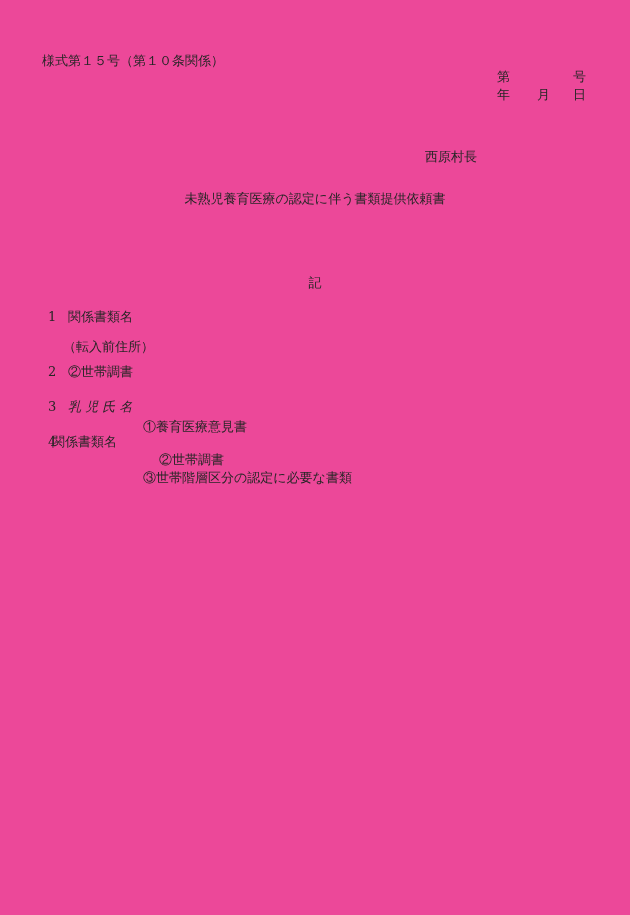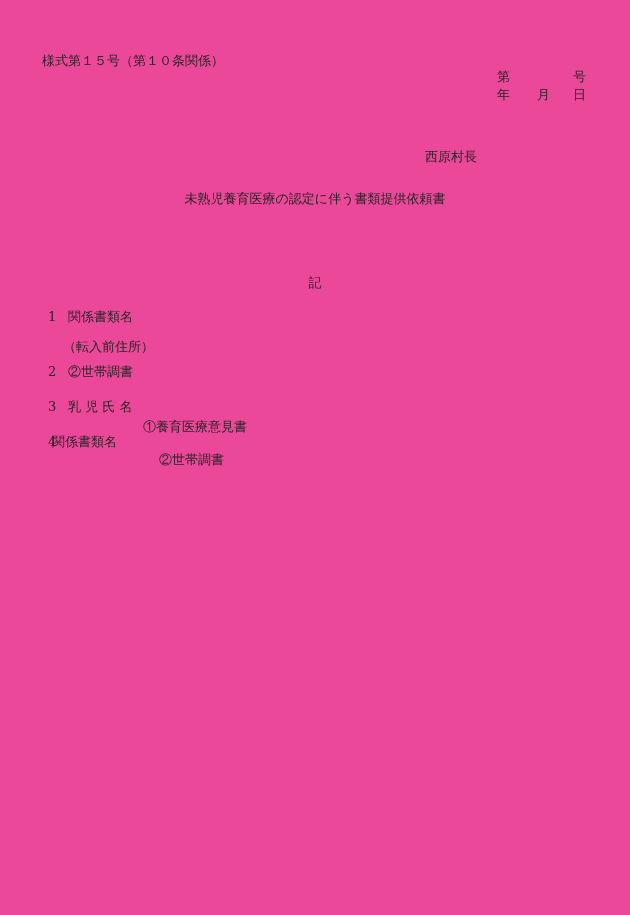--- a/index.html
+++ b/index.html
@@ -60,20 +60,21 @@
   <div class="title-line" style="top:276px;">記</div>
 
   <span class="abs" style="left:48px; top:310px;">1</span>
   <span class="abs" style="left:68px; top:310px;">関係書類名</span>
   <span class="abs" style="left:63px; top:340px;">（転入前住所）</span>
 
   <span class="abs" style="left:48px; top:365px;">2</span>
   <span class="abs" style="left:68px; top:365px;">②世帯調書</span>
 
   <span class="abs" style="left:48px; top:400px;">3</span>
-  <span class="abs" style="left:68px; top:400px;">乳 児 氏 名</span>
+  <span class="abs" style="left:68px; top:400px;font-style:italic;">乳 児 氏 名</span>
 
   <span class="abs" style="left:48px; top:435px;">4</span>
   <span class="abs" style="left:52px; top:435px;">関係書類名</span>
   <span class="abs" style="left:143px; top:420px;">①養育医療意見書</span>
   <span class="abs" style="left:143px; top:453px;margin-left:16px;">②世帯調書</span>
+  <span class="abs" style="left:143px; top:471px;">③世帯階層区分の認定に必要な書類</span>
 
 </div>
 
 </body></html>

